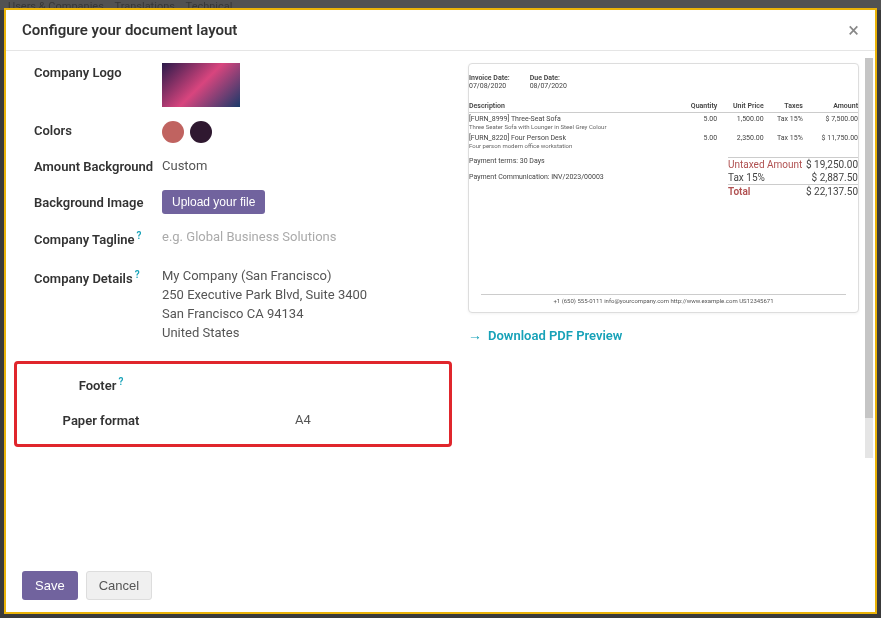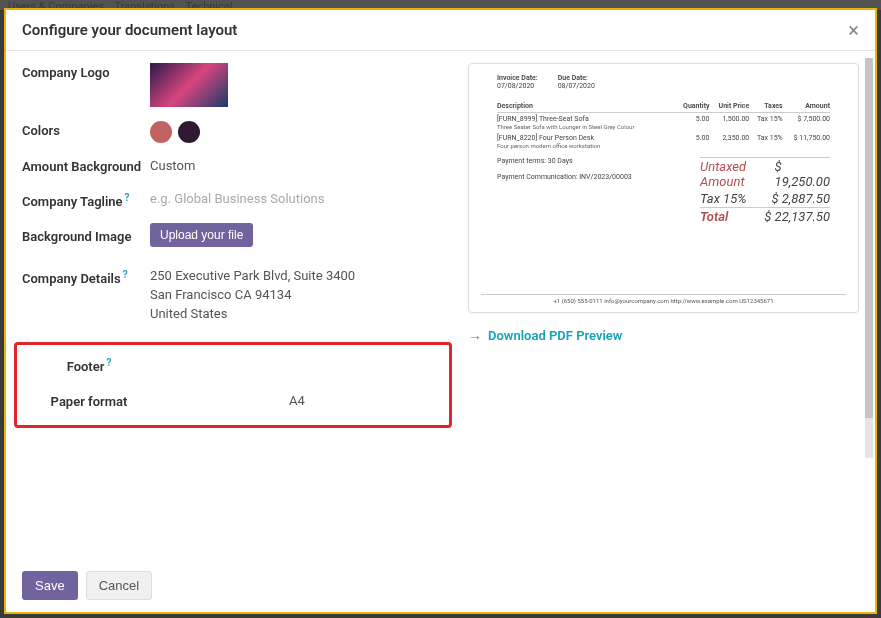--- a/index.html
+++ b/index.html
@@ -61,20 +61,21 @@
   flex: 0 0 430px;
 }
 .right-col {
   flex: 1;
   padding-left: 16px;
 }
 .form-row {
   display: flex;
   margin-bottom: 14px;
   align-items: flex-start;
+  margin-left: 12px;
 }
 .form-label {
   flex: 0 0 128px;
   font-size: 13px;
   font-weight: 600;
   color: #333;
   padding-top: 2px;
 }
 .form-value {
   flex: 1;
@@ -118,21 +119,21 @@
   padding-right: 8px;
   margin-top: 18px;
   text-align: center;
 }
 .highlight-box .form-row { margin-bottom: 18px; }
 .highlight-box .form-row:last-child { margin-bottom: 4px; }
 .preview-card {
   background: #fff;
   border: 1px solid #ddd;
   border-radius: 4px;
-  padding: 10px 28px;
+  padding: 10px 0;
   box-shadow: 0 1px 3px rgba(0,0,0,0.05);
   font-size: 7px;
   color: #444;
   min-height: 250px;
   position: relative;
 }
 .preview-top-row {
   display: flex;
   gap: 20px;
   margin-bottom: 10px;
@@ -149,22 +150,21 @@
   font-weight: 600;
   border-bottom: 1px solid #ccc;
   padding: 2px 0;
 }
 .preview-table th.r, .preview-table td.r { text-align: right; }
 .preview-table td { padding: 2px 0; vertical-align: top; }
 .row-desc { font-size: 6px; color: #666; }
 .totals-inner {
   width: 130px;
   border-top: 1px solid #ccc;
-  font-size: 13px;
-  font-style: italic;
+  font-size: 10px;
 }
 .totals-row { display: flex; justify-content: space-between; padding: 1px 0; }
 .totals-row.untaxed .tlabel { color: #b05050; }
 .totals-row.total .tlabel { color: #b05050; font-weight: 600; }
 .preview-footer-text {
   position: absolute;
   bottom: 8px;
   left: 12px; right: 12px;
   text-align: center;
   border-top: 1px solid #ccc;
@@ -247,39 +247,40 @@
             <div class="swatch swatch2"></div>
           </div>
         </div>
       </div>
 
       <div class="form-row">
         <div class="form-label">Amount Background</div>
         <div class="form-value">Custom</div>
       </div>
 
-      <div class="form-row">
-        <div class="form-label">
-          <span>Company Tagline</span><span class="help-icon">?</span>
-        </div>
-        <div class="form-value placeholder-text">e.g. Global Business Solutions</div>
-      </div>
-
       <div class="form-row" style="align-items:center;">
         <div class="form-label">Background Image</div>
         <div class="form-value">
           <button class="upload-btn">Upload your file</button>
         </div>
       </div>
 
+      <div class="form-row">
+        <div class="form-label">
+          <span>Company Tagline</span><span class="help-icon">?</span>
+        </div>
+        <div class="form-value placeholder-text">e.g. Global Business Solutions</div>
+      </div>
+
       <div class="form-row" style="margin-top:20px;">
         <div class="form-label">
           <span>Company Details</span><span class="help-icon">?</span>
         </div>
         <div class="form-value">
+          <div>My Company (San Francisco)</div>
           <div>250 Executive Park Blvd, Suite 3400</div>
           <div>San Francisco CA 94134</div>
           <div>United States</div>
         </div>
       </div>
 
       <div class="highlight-box">
         <div class="form-row">
           <div class="form-label">
             <span>Footer</span><span class="help-icon">?</span>

